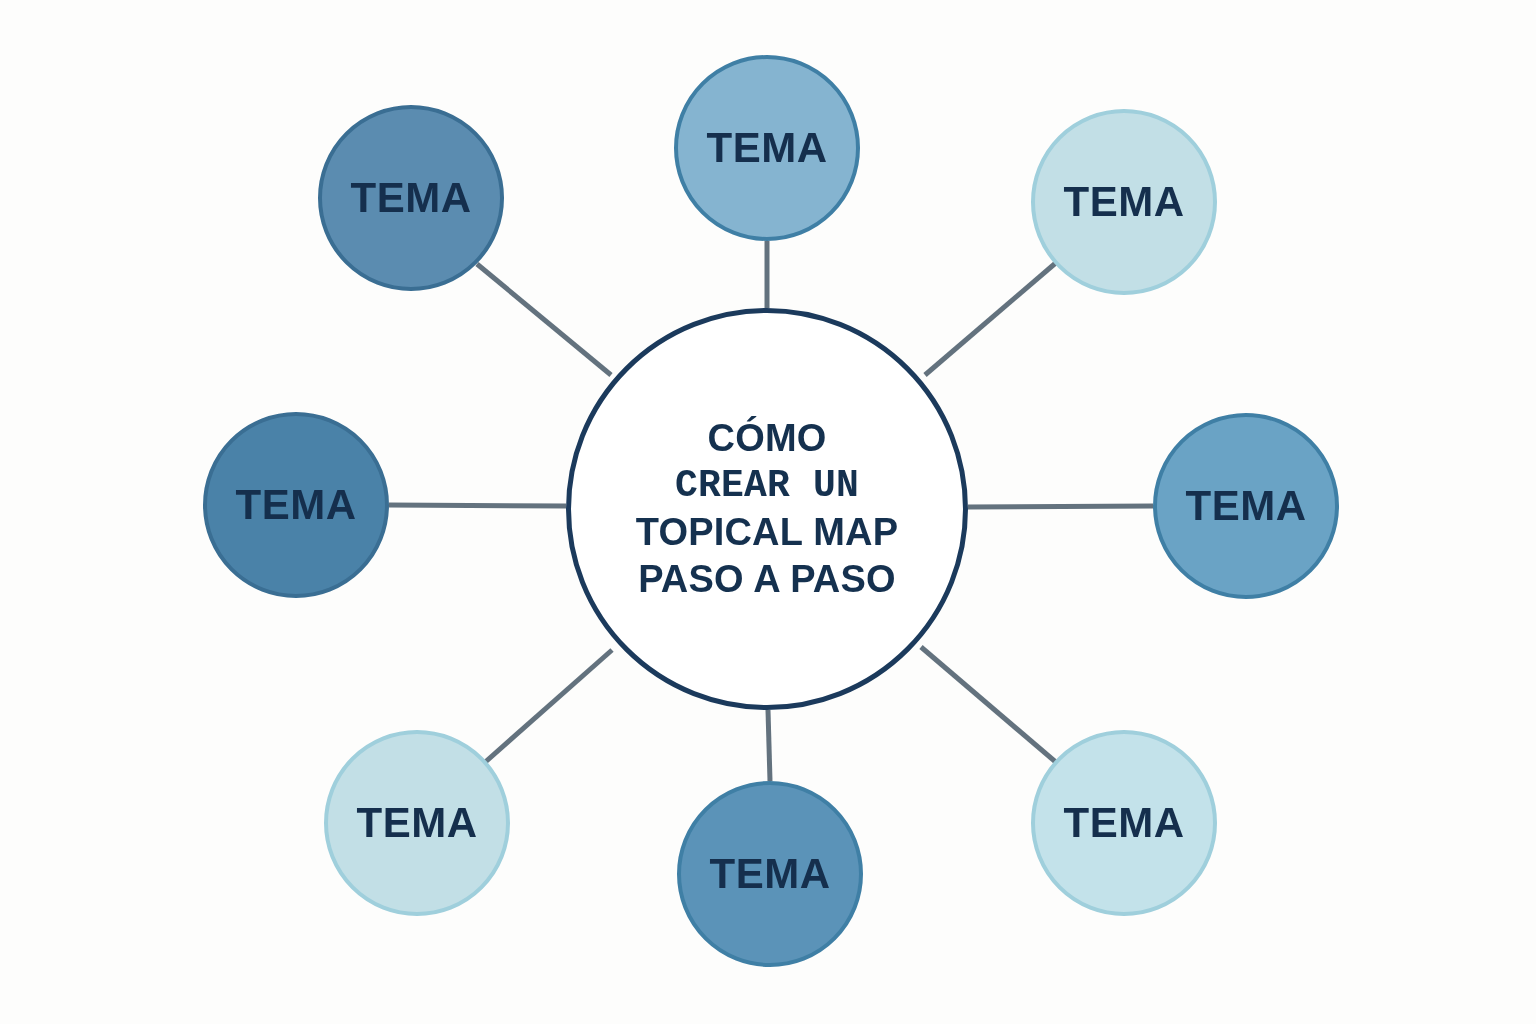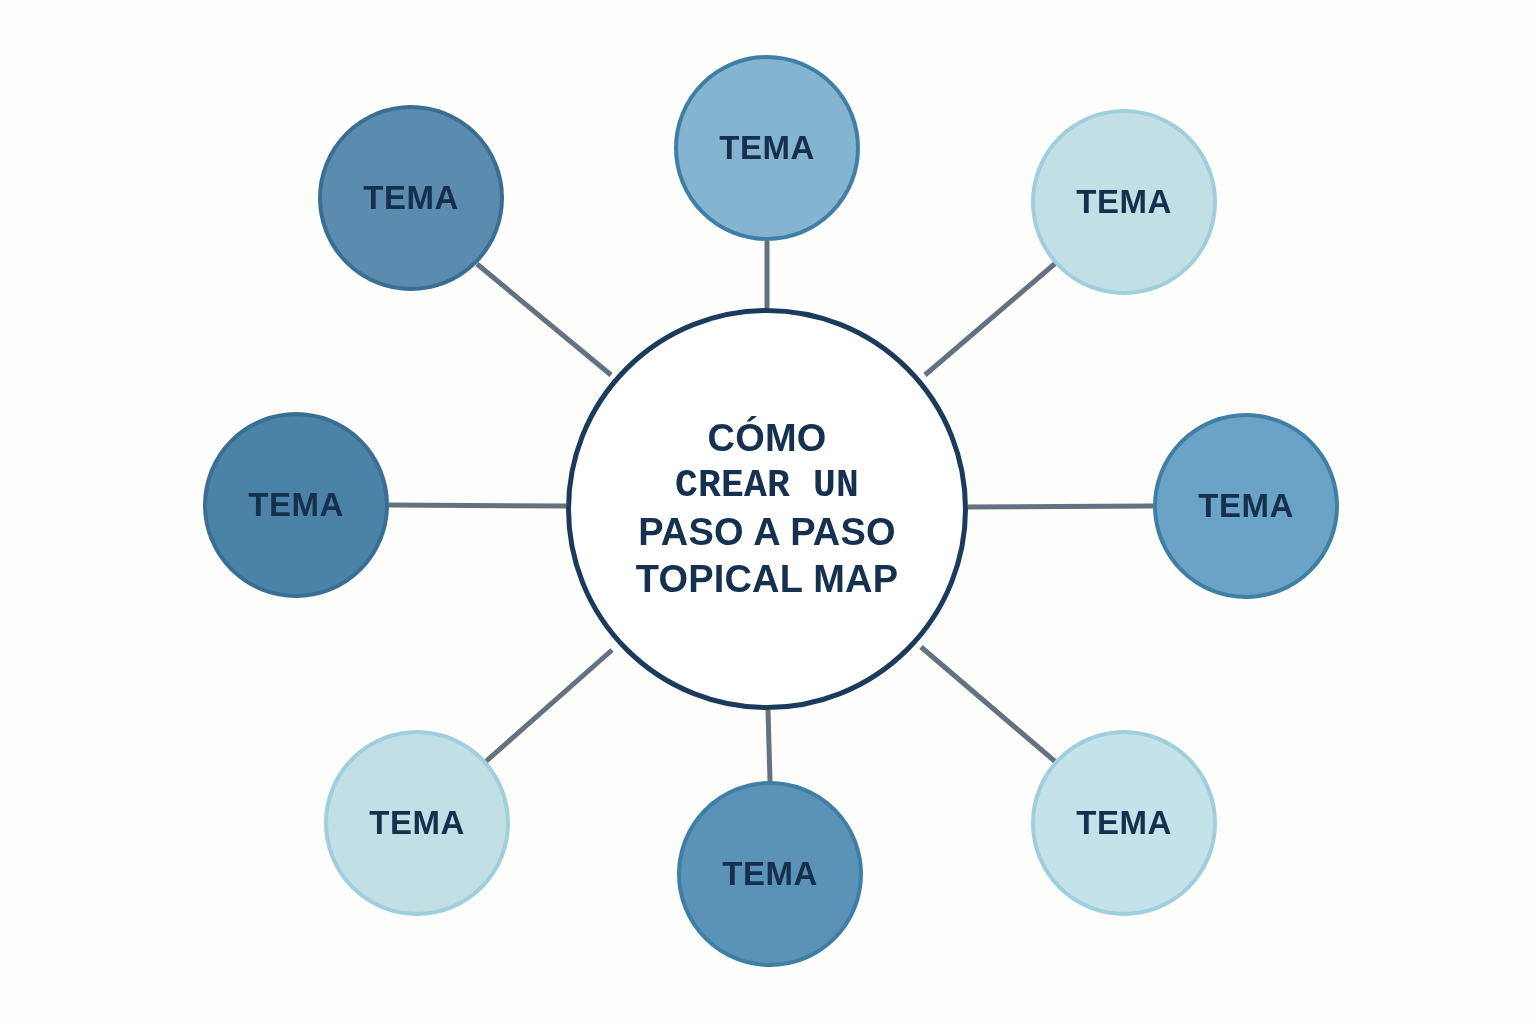--- a/index.html
+++ b/index.html
@@ -38,21 +38,21 @@
     font-family: "Liberation Sans", sans-serif;
     font-weight: bold;
     letter-spacing: 0.5px;
     white-space: nowrap;
     -webkit-font-smoothing: antialiased;
   }
   .topic-node {
     border-style: solid;
   }
   .topic-node .node-label {
-    font-size: 33px;
+    font-size: 42px;
     color: #152f4d;
   }
   #center-node {
     background: #ffffff;
     border: 5px solid #84cc16;
     flex-direction: column;
   }
   #center-node .node-label {
     font-size: 38px;
     line-height: 1.24;
@@ -101,18 +101,18 @@
       </div>
       <div class="node topic-node" id="node-top-left" style="left: 318px; top: 105px; width: 186px; height: 186px; background: rgb(91, 140, 176); border-width: 4px; border-color: rgb(58, 110, 147);">
         <span class="node-label" style="color: rgb(21, 47, 77);">TEMA</span>
       </div>
     </div>
 
   <div id="center-node" class="node" style="left: 566px; top: 308px; width: 402px; height: 402px; background: rgb(255, 255, 255); border-color: rgb(27, 58, 92);">
     <div id="center-label-wrap">
         <div class="node-label" style="color: rgb(21, 49, 79);">CÓMO</div>
         <div class="node-label" style="color: rgb(21, 49, 79); font-family: Liberation Mono, monospace;">CREAR UN</div>
+        <div class="node-label" style="color: rgb(21, 49, 79);">TOPICAL MAP</div>
         <div class="node-label" style="color: rgb(21, 49, 79);">PASO A PASO</div>
-        <div class="node-label" style="color: rgb(21, 49, 79);">TOPICAL MAP</div>
       </div>
   </div>
 
 </div>
 
 </body></html>

